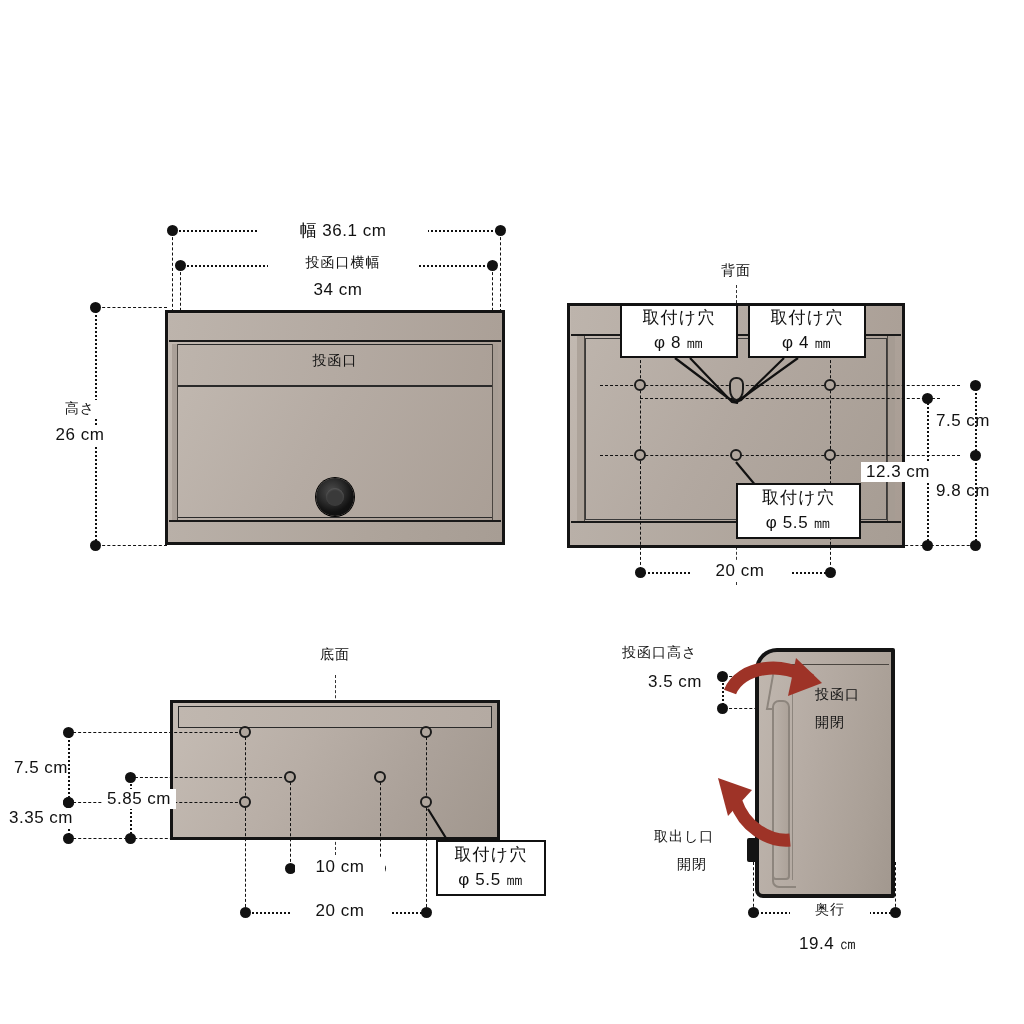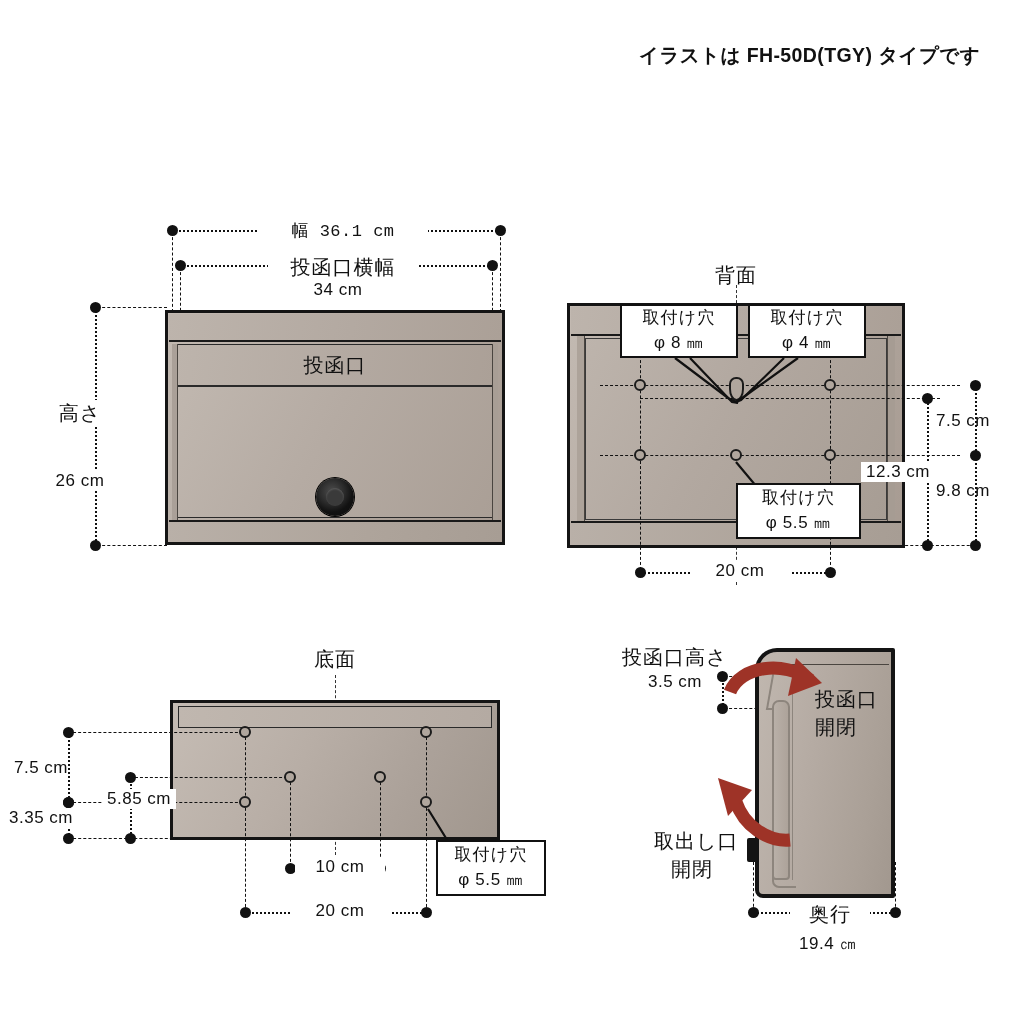--- a/index.html
+++ b/index.html
@@ -25,21 +25,21 @@
   }
 
   
   #header-note{
     right:44px;top:42px;font-size:19.5px;font-weight:700;letter-spacing:.4px;
     white-space:nowrap;
   }
 
   
   .lbl{font-size:17px;white-space:nowrap;letter-spacing:.5px;}
-  .lbl-jp{font-size:20px;white-space:nowrap;letter-spacing:1px;}
+  .lbl-jp{font-size:14px;white-space:nowrap;letter-spacing:1px;}
   .ctr{text-align:center;}
 
   
   .dimh{height:0;border-top:2.4px dotted #111;}
   .dimv{width:0;border-left:2.4px dotted #111;}
   .dimh-thin{height:0;border-top:1.7px dashed #111;}
   .dimv-thin{width:0;border-left:1.7px dashed #111;}
   .dot{width:11px;height:11px;border-radius:50%;background:#111;margin-left:-5.5px;margin-top:-5.5px;}
 
   
@@ -90,47 +90,46 @@
   .sideview-fill{
     background:linear-gradient(100deg,#c0b7af 0%,#b5aba3 40%,#aaa097 78%,#a2988f 100%);
   }
 </style>
 </head>
 <body>
 
 <div class="stage">
 
 
-  <div class="abs" id="header-note">イラストは FH-50D(TGY) タイプです</div>
 
   <div class="abs" style="left:0;top:0;width:560px;height:600px;">
 
     <div class="abs dimh" style="left:172px;top:230px;width:328px;"></div>
     <div class="abs dot" style="left:172px;top:230px;"></div>
     <div class="abs dot" style="left:500px;top:230px;"></div>
-    <div class="abs lbl plate ctr" style="left:258px;top:219px;width:160px;font-family:Liberation Mono, monospace;">幅 36.1 cm</div>
+    <div class="abs lbl plate ctr" style="left:258px;top:219px;width:160px;">幅 36.1 cm</div>
 
     <div class="abs dimv-thin" style="left:172px;top:232px;height:80px;"></div>
     <div class="abs dimv-thin" style="left:500px;top:232px;height:80px;"></div>
 
     <div class="abs dimh" style="left:180px;top:265px;width:312px;"></div>
     <div class="abs dot" style="left:180px;top:265px;"></div>
     <div class="abs dot" style="left:492px;top:265px;"></div>
     <div class="abs lbl-jp plate ctr" style="left:268px;top:254px;width:140px;">投函口横幅</div>
     <div class="abs lbl ctr" style="left:268px;top:280px;width:140px;">34 cm</div>
     <div class="abs dimv-thin" style="left:180px;top:267px;height:100px;"></div>
     <div class="abs dimv-thin" style="left:492px;top:267px;height:100px;"></div>
 
     <div class="abs dimv" style="left:95px;top:307px;height:238px;"></div>
     <div class="abs dot" style="left:95px;top:307px;"></div>
     <div class="abs dot" style="left:95px;top:545px;"></div>
     <div class="abs dimh-thin" style="left:97px;top:307px;width:70px;"></div>
     <div class="abs dimh-thin" style="left:97px;top:545px;width:70px;"></div>
     <div class="abs lbl-jp plate ctr" style="left:48px;top:400px;width:54px;">高さ</div>
-    <div class="abs lbl plate ctr" style="left:44px;top:425px;width:62px;margin-top:46px;">26 cm</div>
+    <div class="abs lbl plate ctr" style="left:44px;top:425px;width:62px;">26 cm</div>
 
     <div class="abs outline body-face" style="left:165px;top:310px;width:340px;height:235px;"></div>
 
     <div class="abs body-band" style="left:169px;top:314px;width:332px;height:28px;border-bottom:2.6px solid #1a1a1a;box-sizing:border-box;"></div>
 
     <div class="abs body-band" style="left:177px;top:344px;width:316px;height:42px;border:1.6px solid #2a2a2a;box-sizing:border-box;"></div>
     <div class="abs lbl-jp ctr" style="left:177px;top:352px;width:316px;">投函口</div>
 
     <div class="abs" style="left:177px;top:386px;width:316px;height:132px;border:1.6px solid #2a2a2a;box-sizing:border-box;background:linear-gradient(118deg,#c0b7af 0%,#b5aba3 45%,#aa9f96 100%);"></div>
 

